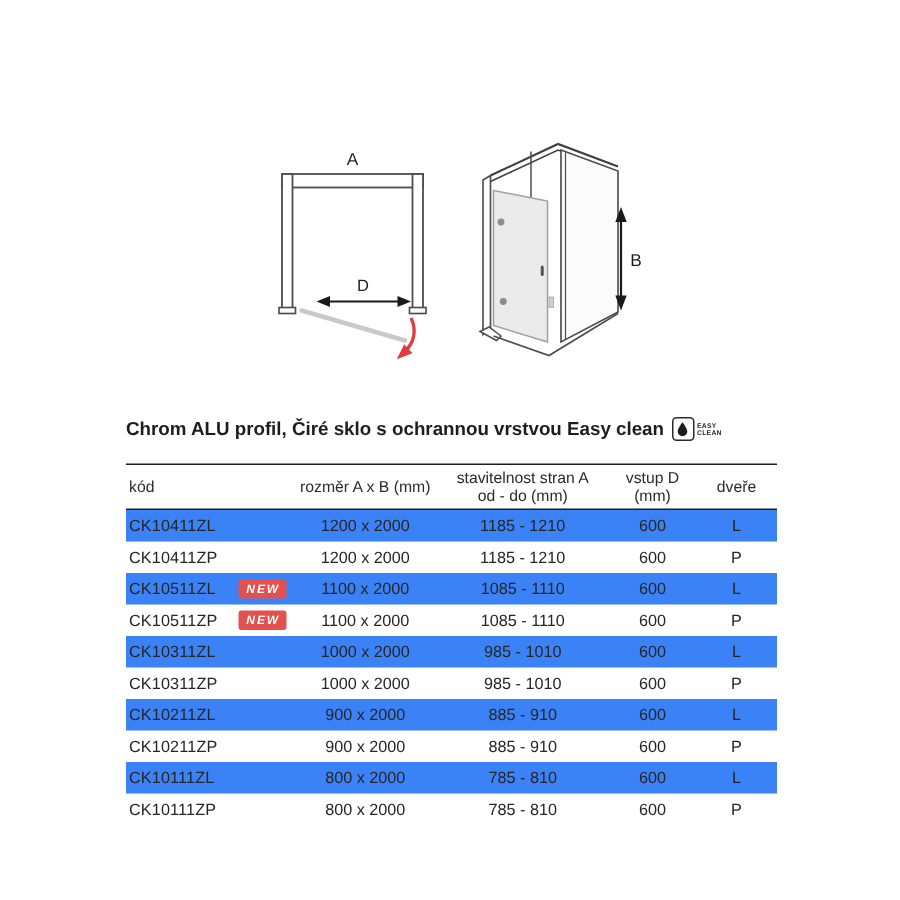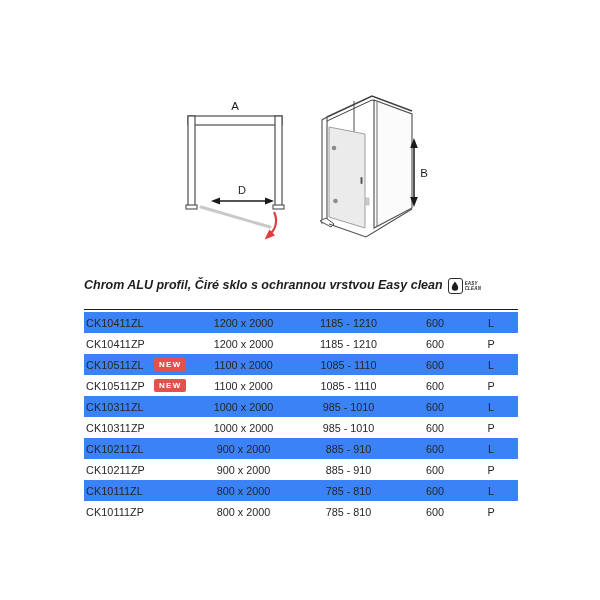--- a/index.html
+++ b/index.html
@@ -9,21 +9,21 @@
     color:#262626;position:relative;overflow:hidden;
   }
   .page{position:absolute;inset:0;width:600px;height:600px;}
 
   
   .diagrams{position:absolute;left:0;top:0;width:600px;height:270px;}
 
   
   .title-row{
     position:absolute;left:84px;top:278px;width:434px;
-    display:flex;align-items:flex-start;gap:5px;font-style:italic;
+    display:flex;align-items:center;gap:5px;
   }
   .title-text{
     font-size:12.5px;font-weight:bold;color:#1d1d1b;letter-spacing:0;
     white-space:nowrap;line-height:14px;
   }
   .ec-logo{display:flex;align-items:center;gap:2px;margin-top:0px;}
   .ec-box{
     width:13px;height:14px;border:1.2px solid #2b2b2b;border-radius:3px;
     display:flex;align-items:center;justify-content:center;background:#fff;
   }
@@ -46,21 +46,21 @@
   .thead .h2{display:flex;flex-direction:column;align-items:center;text-align:center;}
   .tr{
     display:grid;grid-template-columns:70px 42px 95px 115px 58px 54px;
     align-items:center;height:21px;font-size:10.8px;color:#262626;
   }
   .tr.alt{background:#3b82f6;}
   .td{white-space:nowrap;}
   .left{text-align:left;padding-left:2px;}
   .c{text-align:center;}
   .code{font-weight:500;letter-spacing:.1px;}
-  .badge-cell{display:flex;justify-content:flex-start;align-items:center;}
+  .badge-cell{display:flex;justify-content:center;align-items:center;font-style:italic;}
   .new-badge{
     background:#e2514e;color:#ffffff;font-size:8px;font-weight:bold;
     letter-spacing:1.3px;padding:2.5px 4px 2px 5px;border-radius:2px;line-height:8px;
   }
   svg text{font-family:"Liberation Sans", sans-serif;}
 </style>
 </head>
 <body>
 
 <div class="page">
@@ -124,20 +124,33 @@
       </span>
       <span class="ec-mini">
         <span>EASY</span>
         <span>CLEAN</span>
       </span>
     </span>
   </div>
   <div class="title-rule"></div>
 
   <div class="spec-table">
+    <div class="thead">
+      <div class="td left">kód</div>
+      <div class="td c">rozměr A x B (mm)</div>
+      <div class="h2">
+        <span>stavitelnost stran A</span>
+        <span>od - do (mm)</span>
+      </div>
+      <div class="h2">
+        <span>vstup D</span>
+        <span>(mm)</span>
+      </div>
+      <div class="td c">dveře</div>
+    </div>
 
     <div class="tr alt">
       <div class="td left code">CK10411ZL</div>
       <div class="badge-cell"></div>
       <div class="td c">1200 x 2000</div>
       <div class="td c">1185 - 1210</div>
       <div class="td c">600</div>
       <div class="td c">L</div>
     </div>
 

